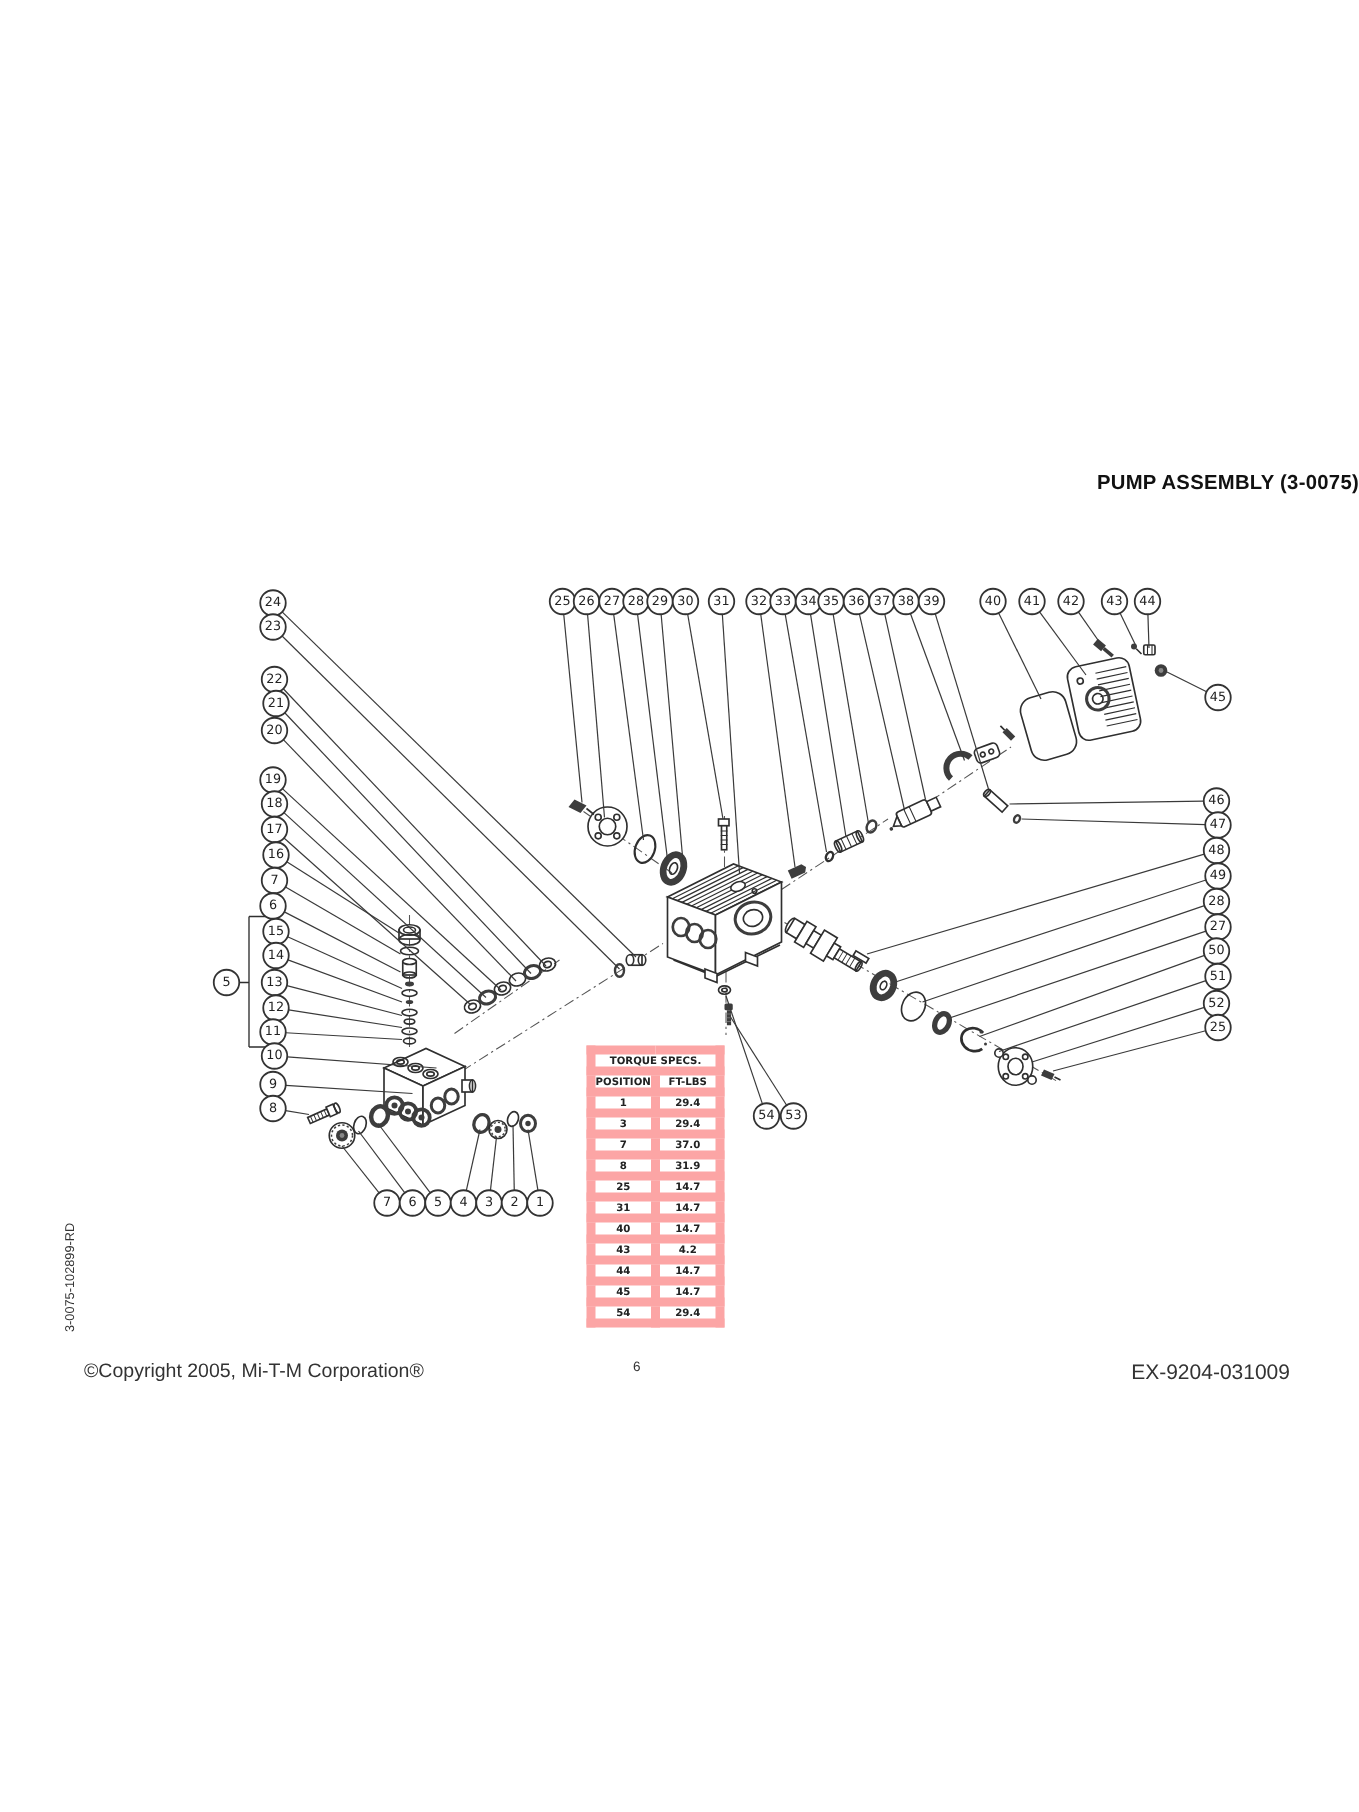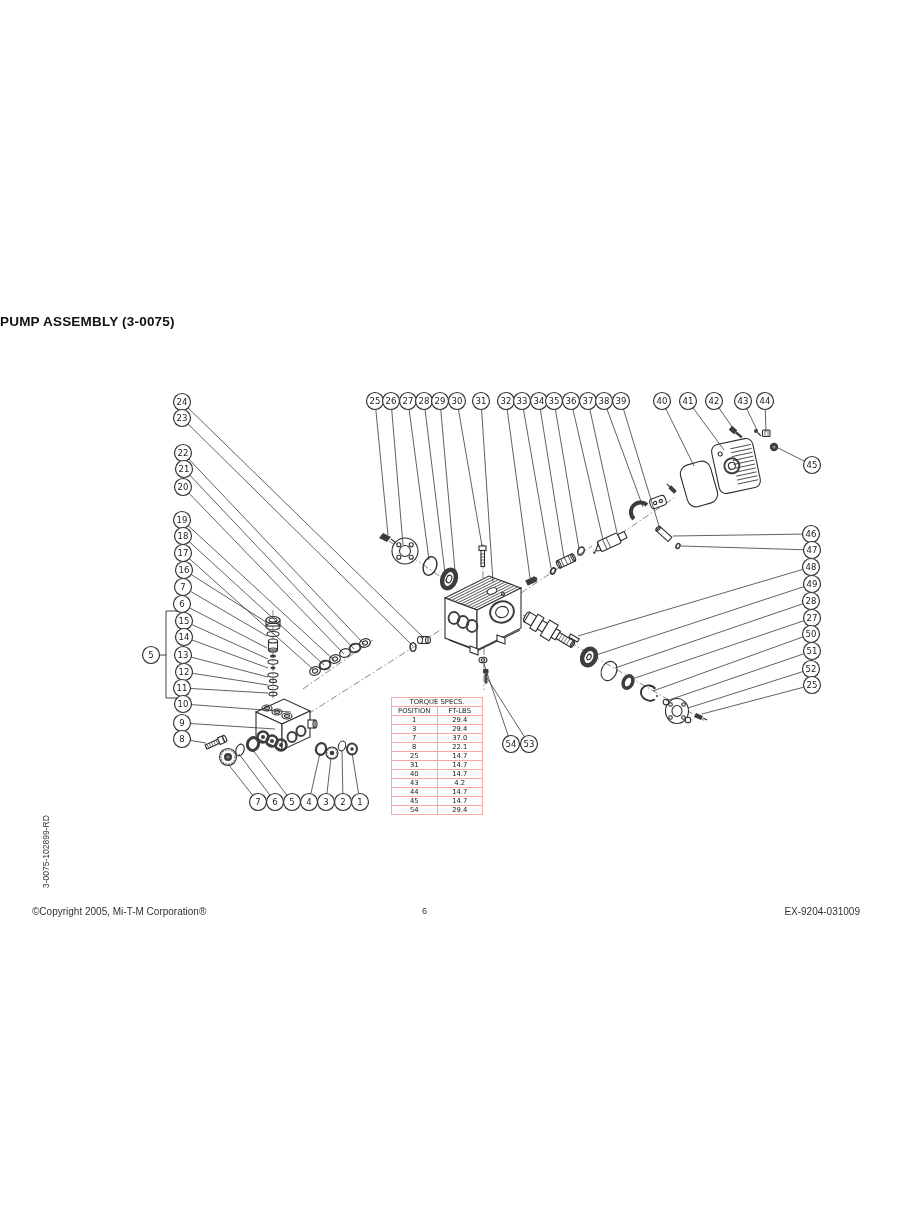--- a/index.html
+++ b/index.html
@@ -1,38 +1,38 @@
 <!DOCTYPE html>
 <html><head>
 <meta charset="utf-8">
 <style>
   html,body{margin:0;padding:0;background:#fff;}
   body{width:906px;height:1208px;position:relative;overflow:hidden;
        font-family:"Liberation Sans",sans-serif;color:#222;}
-  .page-title{position:absolute;left:0;right:0;top:314px;text-align:left;
+  .page-title{position:absolute;left:0;right:0;top:314px;text-align:right;
        font-size:13.5px;font-weight:bold;letter-spacing:.2px;color:#111;}
-  .footer-copy{position:absolute;left:32px;top:906px;font-size:10px;color:#333;}
+  .footer-copy{position:absolute;left:56px;top:906px;font-size:13px;color:#333;}
   .footer-page{position:absolute;left:422px;top:906px;font-size:9px;color:#333;}
-  .footer-doc{position:absolute;right:46px;top:906px;font-size:10px;color:#333;}
+  .footer-doc{position:absolute;right:46px;top:906px;font-size:14px;color:#333;}
   .side-label{position:absolute;left:41px;top:888px;transform-origin:0 0;
        transform:rotate(-90deg);white-space:nowrap;font-size:8.5px;color:#333;}
   svg#diagram{position:absolute;left:0;top:0;}
   .ln{fill:none;stroke:#2f2f2f;stroke-width:1.1;}
   .fillw{fill:#fff;stroke:#2f2f2f;stroke-width:1.1;}
   .ring{fill:none;stroke:#3d3d3d;}
   .dk{fill:#3d3d3d;stroke:none;}
   .dash{fill:none;stroke:#555;stroke-width:.7;stroke-dasharray:7 2.5 1.5 2.5;}
   .leader{stroke:#3a3a3a;stroke-width:.8;}
   .bubble{fill:#fff;stroke:#333;stroke-width:1.2;}
   .bubble-num{font:8.5px "DejaVu Sans",sans-serif;fill:#222;text-anchor:middle;}
   table.torque{position:absolute;left:391px;top:697px;width:92px;
        border-collapse:collapse;background:#fff;
        font:6.8px "DejaVu Sans",sans-serif;color:#222;table-layout:fixed;}
-  table.torque th,table.torque td{border:1px solid #fca5a5;text-align:center;
-       padding:0;height:8px;line-height:8px;font-weight:normal;overflow:hidden;}
+  table.torque th,table.torque td{border:6px solid #fca5a5;text-align:center;
+       padding:0;height:8px;line-height:8px;font-weight:bold;overflow:hidden;}
 </style>
 </head>
 <body>
 
 <div class="page-title">PUMP ASSEMBLY (3-0075)</div>
 
 <svg id="diagram" width="906" height="1208" viewBox="0 0 906 1208">
 
   <g>
     <path class="dash" d="M273,610 V700"></path>
@@ -609,21 +609,21 @@
       <tr>
         <td>3</td>
         <td>29.4</td>
       </tr>
       <tr>
         <td>7</td>
         <td>37.0</td>
       </tr>
       <tr>
         <td>8</td>
-        <td>22.1</td>
+        <td>31.9</td>
       </tr>
       <tr>
         <td>25</td>
         <td>14.7</td>
       </tr>
       <tr>
         <td>31</td>
         <td>14.7</td>
       </tr>
       <tr>

